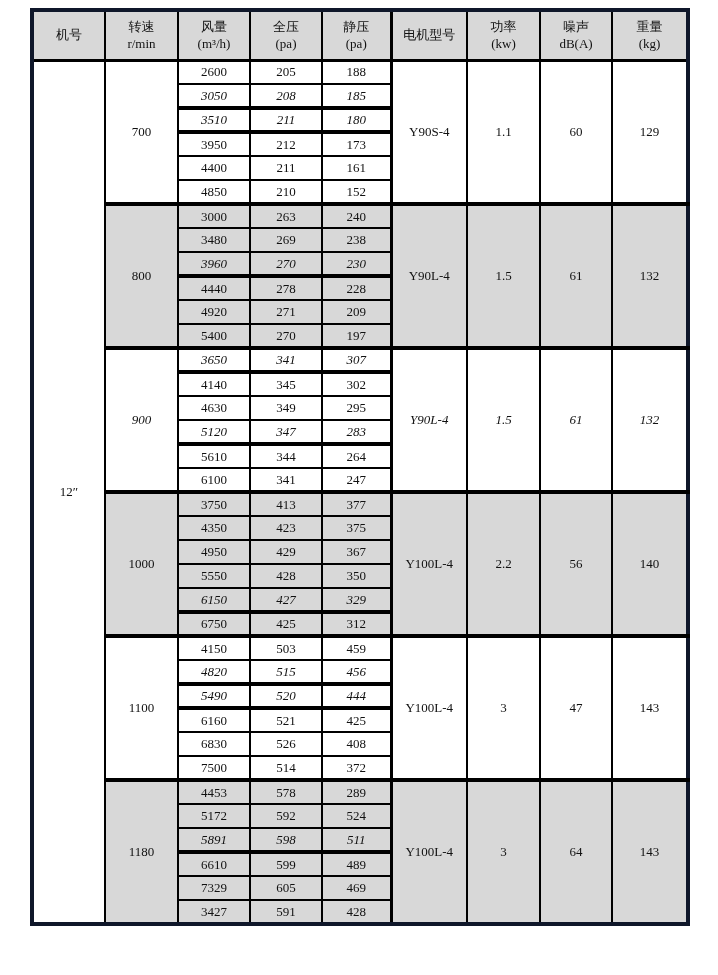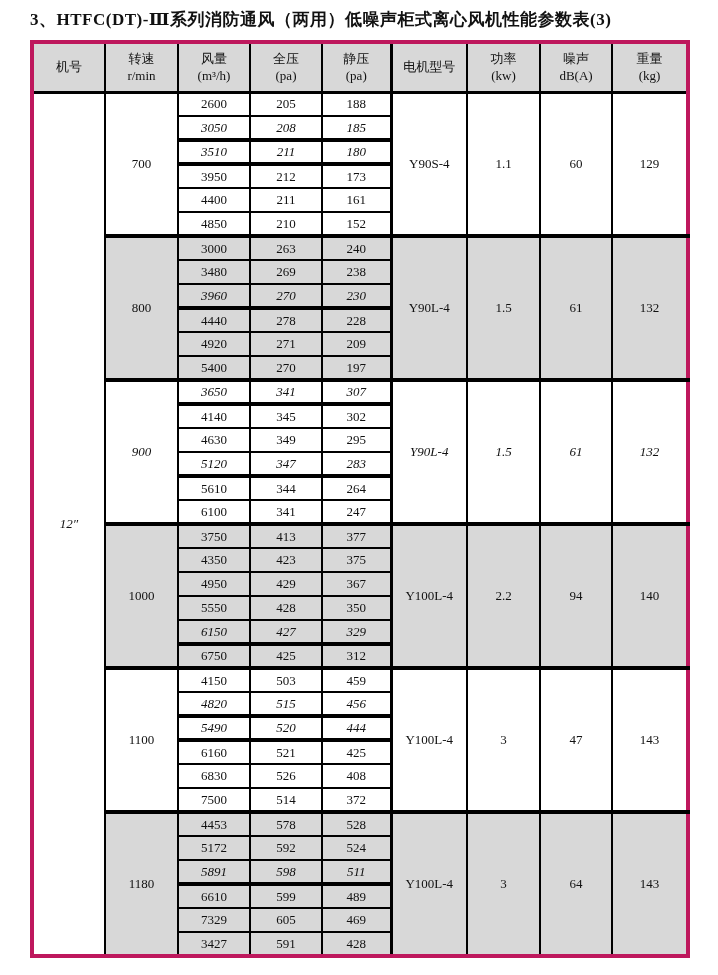--- a/index.html
+++ b/index.html
@@ -15,61 +15,60 @@
     font-size: 17px;
     font-weight: bold;
     letter-spacing: 0.5px;
     margin-bottom: 9px;
     white-space: nowrap;
   }
   table.spec {
     border-collapse: collapse;
     table-layout: fixed;
     width: 658px;
-    border: 4px solid #be185d;
+    border: 4px solid #0f172a;
   }
   th, td {
     border: 2px solid #000;
     text-align: center;
     vertical-align: middle;
     padding: 0;
     font-weight: normal;
     font-size: 13px;
     overflow: hidden;
   }
   thead th {
     height: 50px;
     background: #d8d8d8;
     white-space: pre-line;
     line-height: 1.35;
     border-bottom-width: 3px;
   }
   tbody td { height: 24px; background: #ffffff; }
   tr.gray td { background: #d8d8d8; }
-  td.jihao { background: #ffffff !important; font-size: 13px; font-style: italic; }
+  td.jihao { background: #ffffff !important; font-size: 13px; }
   td.speed { }
   
   tr.tb td { border-bottom-width: 4px; font-style: italic; }
   tr.sec-top td { border-top-width: 4px; margin-top: 12px; }
   td.motor, th.motor-h { border-left-width: 3px; }
   col.c-jihao  { width: 73px; }
   col.c-speed  { width: 73px; }
   col.c-flow   { width: 72px; }
   col.c-qp     { width: 72px; }
   col.c-jp     { width: 69px; }
   col.c-motor  { width: 76px; }
   col.c-power  { width: 73px; }
   col.c-noise  { width: 72px; }
   col.c-weight { width: 76px; }
 </style>
 </head>
 <body>
 
 <div class="page">
-  <div class="title">3、HTFC(DT)-Ⅲ系列消防通风（两用）低噪声柜式离心风机性能参数表(3)</div>
 
   <table class="spec">
     <colgroup>
       <col class="c-jihao">
         <col class="c-speed">
         <col class="c-flow">
         <col class="c-qp">
         <col class="c-jp">
       <col class="c-motor">
         <col class="c-power">
@@ -207,21 +206,21 @@
         <td>247</td>
       </tr>
 
       <tr class="gray sec-top">
         <td class="speed" rowspan="6">1000</td>
         <td>3750</td>
         <td>413</td>
         <td>377</td>
         <td class="motor" rowspan="6">Y100L-4</td>
         <td rowspan="6">2.2</td>
-        <td rowspan="6">94</td>
+        <td rowspan="6">56</td>
         <td rowspan="6">140</td>
       </tr>
       <tr class="gray">
         <td>4350</td>
         <td>423</td>
         <td>375</td>
       </tr>
       <tr class="gray">
         <td>4950</td>
         <td>429</td>
@@ -276,21 +275,21 @@
       <tr>
         <td>7500</td>
         <td>514</td>
         <td>372</td>
       </tr>
 
       <tr class="gray sec-top">
         <td class="speed" rowspan="6">1180</td>
         <td>4453</td>
         <td>578</td>
-        <td>528</td>
+        <td>289</td>
         <td class="motor" rowspan="6">Y100L-4</td>
         <td rowspan="6">3</td>
         <td rowspan="6">64</td>
         <td rowspan="6">143</td>
       </tr>
       <tr class="gray">
         <td>5172</td>
         <td>592</td>
         <td>524</td>
       </tr>

